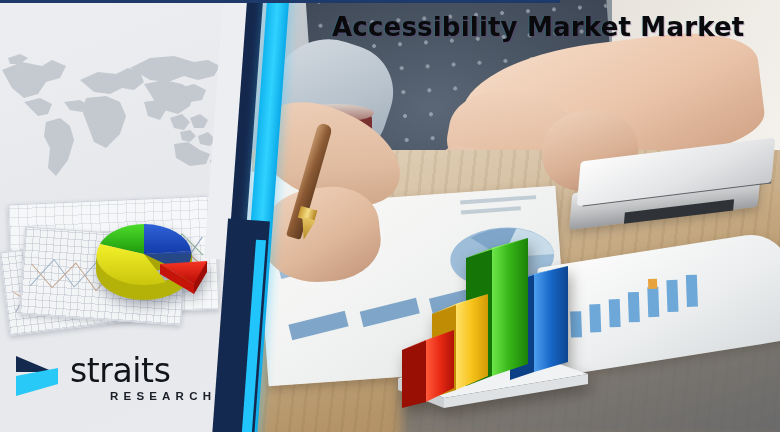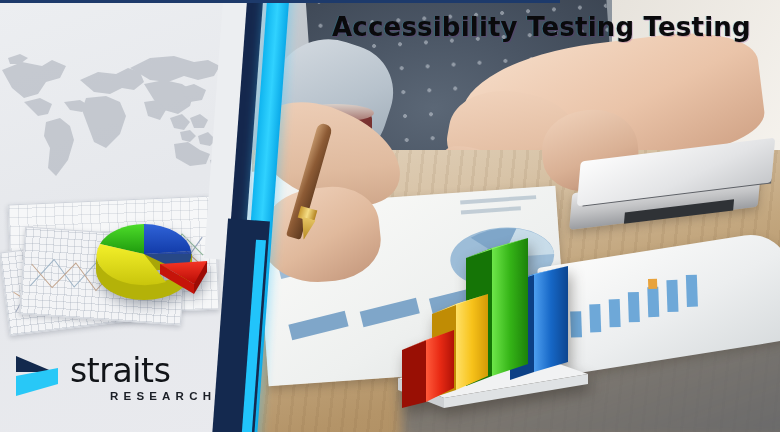--- a/index.html
+++ b/index.html
@@ -575,18 +575,18 @@
 
     <div class="divider">
       <div class="band band-white"></div>
       <div class="band band-navy1"></div>
       <div class="band band-glow"></div>
       <div class="band band-cyan1"></div>
       <div class="band band-navy2"></div>
       <div class="band band-cyan2"></div>
     </div>
 
-    <div class="title">Accessibility Testing Testing</div>
+    <div class="title">Accessibility Market Market</div>
 
   </div>
 
   <div class="bottom-strip"></div>
 </div>
 
 </body></html>

